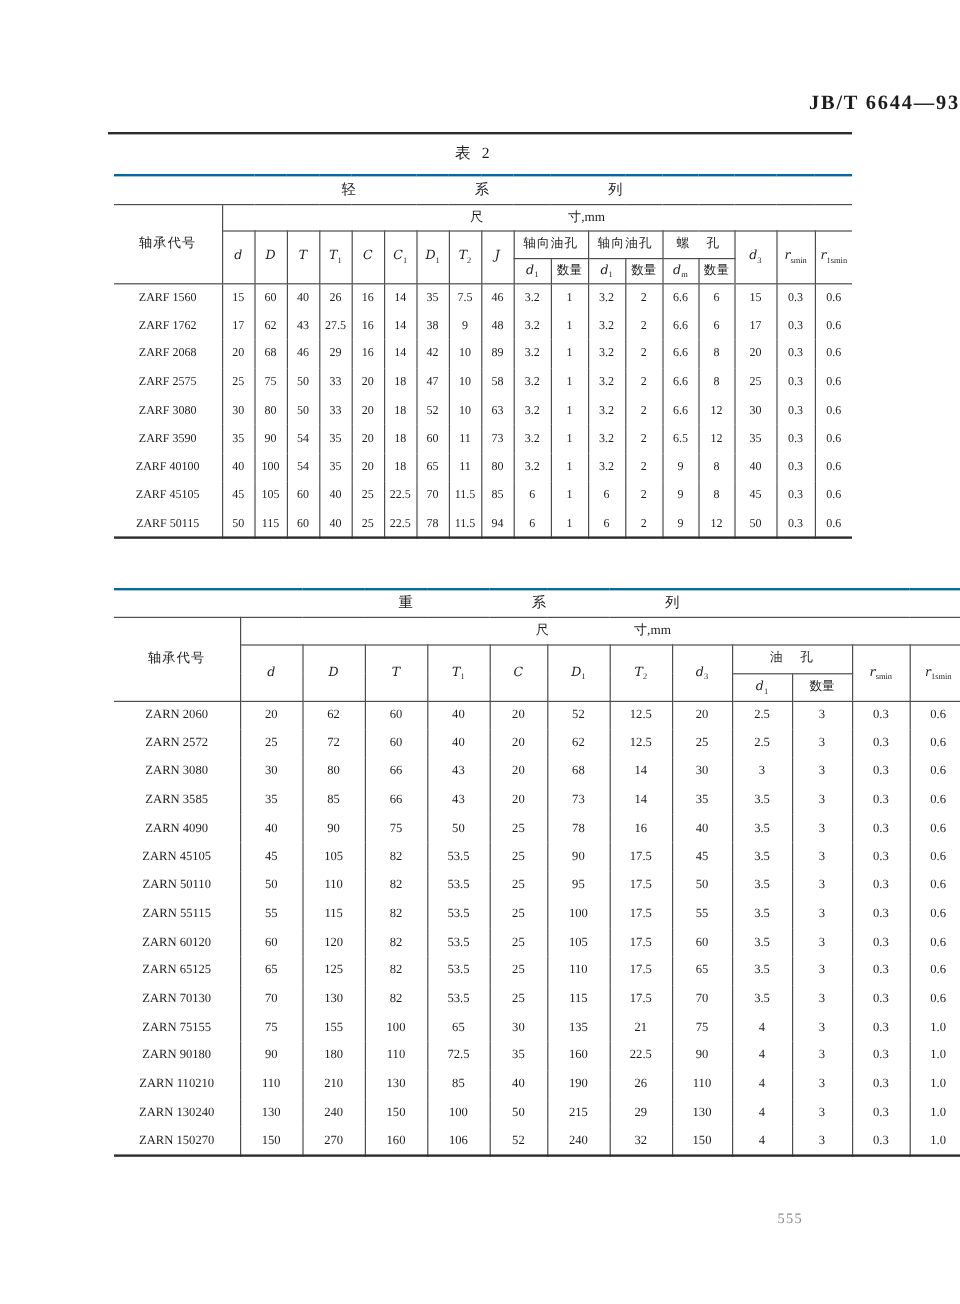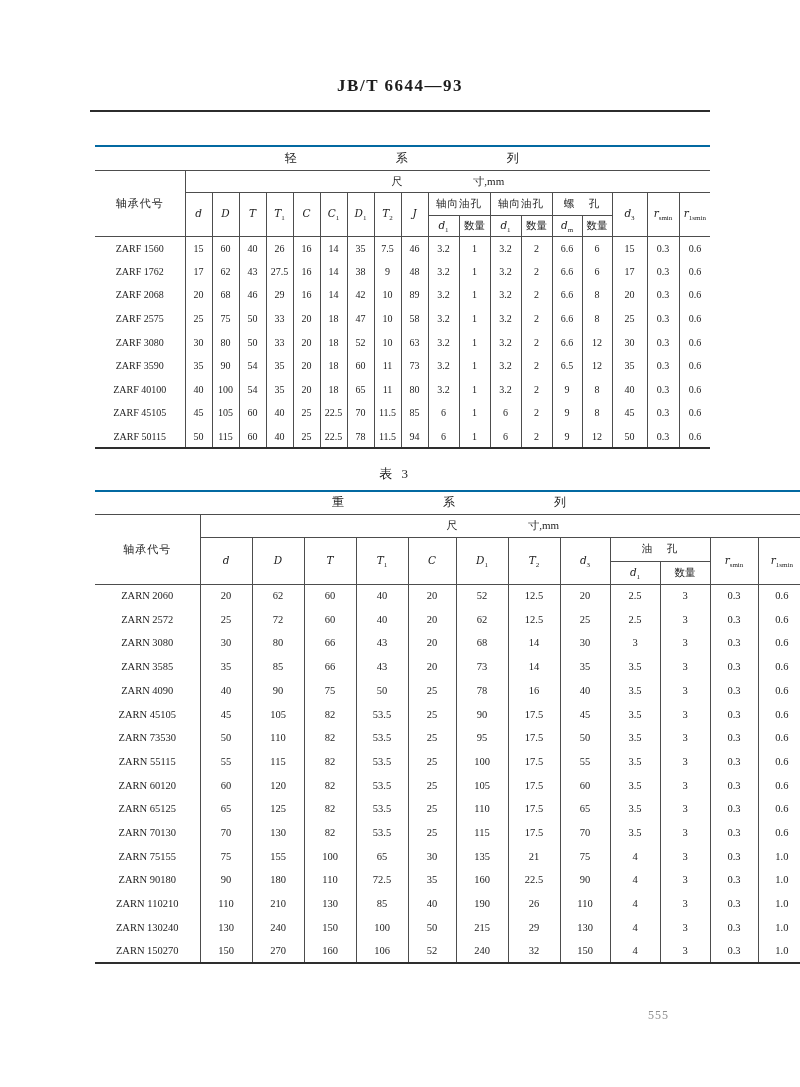--- a/index.html
+++ b/index.html
@@ -2,21 +2,21 @@
 <html><head>
 <meta charset="utf-8">
 <style>
   html,body{margin:0;padding:0;background:#e8e8e8;}
   .sheet{
     position:relative;width:800px;height:1087px;background:#ffffff;
     font-family:"Liberation Serif","DejaVu Serif",serif;color:#1d1d1d;
     overflow:hidden;margin:0 auto;
   }
   .title{
-    position:absolute;top:76px;left:0;width:800px;text-align:center;
+    position:absolute;top:76px;left:0;width:800px;text-align:right;
     font-size:17px;font-weight:bold;letter-spacing:1.5px;z-index:2;
   }
   .rule-top{position:absolute;left:90px;top:110px;width:620px;height:0;
     border-top:2px solid #2c2c2c;z-index:2;}
   .caption{position:absolute;left:0;width:790px;text-align:center;font-size:13px;
     letter-spacing:3px;z-index:2;}
   .cap2{top:119px;}
   .cap3{top:465px;}
   .watermark{
     position:absolute;left:182px;top:126px;z-index:1;
@@ -56,20 +56,21 @@
     position:absolute;left:648px;top:1008px;font-size:12px;color:#8d8d8d;
     letter-spacing:1px;z-index:2;
   }
 </style>
 </head>
 <body>
 
 <div class="sheet">
   <div class="title">JB/T 6644—93</div>
   <div class="rule-top"></div>
+  <div class="caption cap2">表 2</div>
   <table class="dt" id="t2">
       <colgroup>
         <col style="width:90px">
         <col style="width:27px">
         <col style="width:27px">
         <col style="width:27px">
         <col style="width:27px">
         <col style="width:27px">
         <col style="width:27px">
         <col style="width:27px">
@@ -304,21 +305,20 @@
           <td>6</td>
           <td>2</td>
           <td>9</td>
           <td>12</td>
           <td>50</td>
           <td>0.3</td>
           <td class="nb">0.6</td>
         </tr>
       </tbody>
     </table>
-  <div class="caption cap3">表 3</div>
   <table class="dt" id="t3">
       <colgroup>
         <col style="width:105px">
         <col style="width:52px">
         <col style="width:52px">
         <col style="width:52px">
         <col style="width:52px">
         <col style="width:48px">
         <col style="width:52px">
         <col style="width:52px">
@@ -439,21 +439,21 @@
           <td>25</td>
           <td>90</td>
           <td>17.5</td>
           <td>45</td>
           <td>3.5</td>
           <td>3</td>
           <td>0.3</td>
           <td class="nb">0.6</td>
         </tr>
         <tr>
-          <td class="codecell">ZARN 73530</td>
+          <td class="codecell">ZARN 50110</td>
           <td>50</td>
           <td>110</td>
           <td>82</td>
           <td>53.5</td>
           <td>25</td>
           <td>95</td>
           <td>17.5</td>
           <td>50</td>
           <td>3.5</td>
           <td>3</td>

